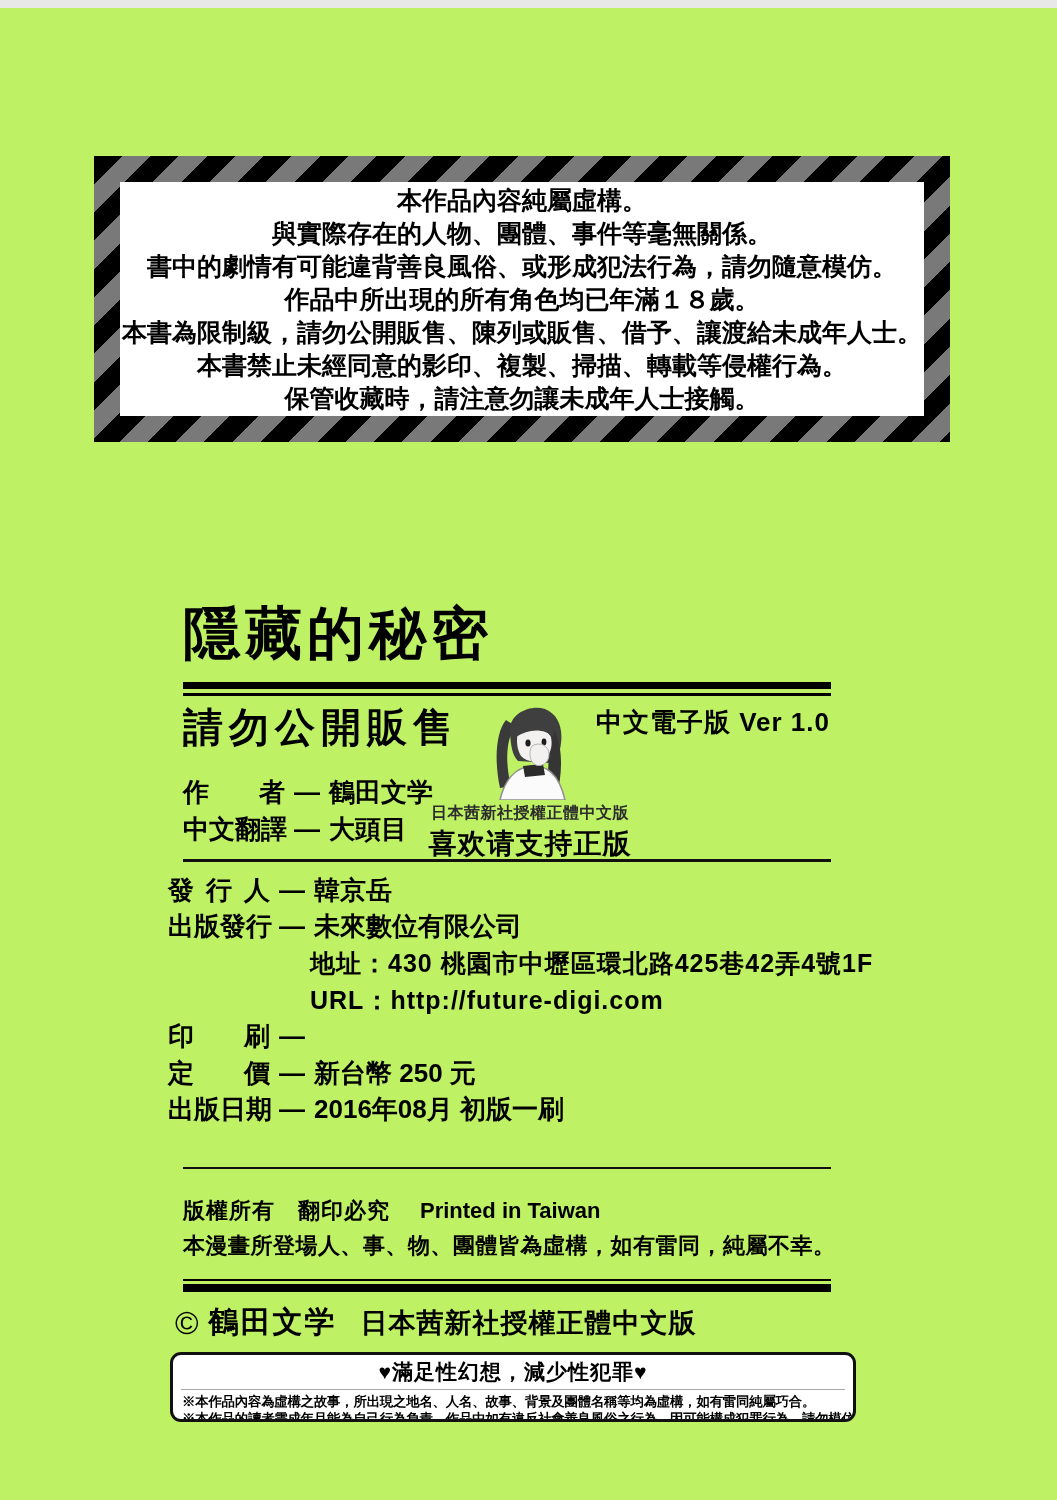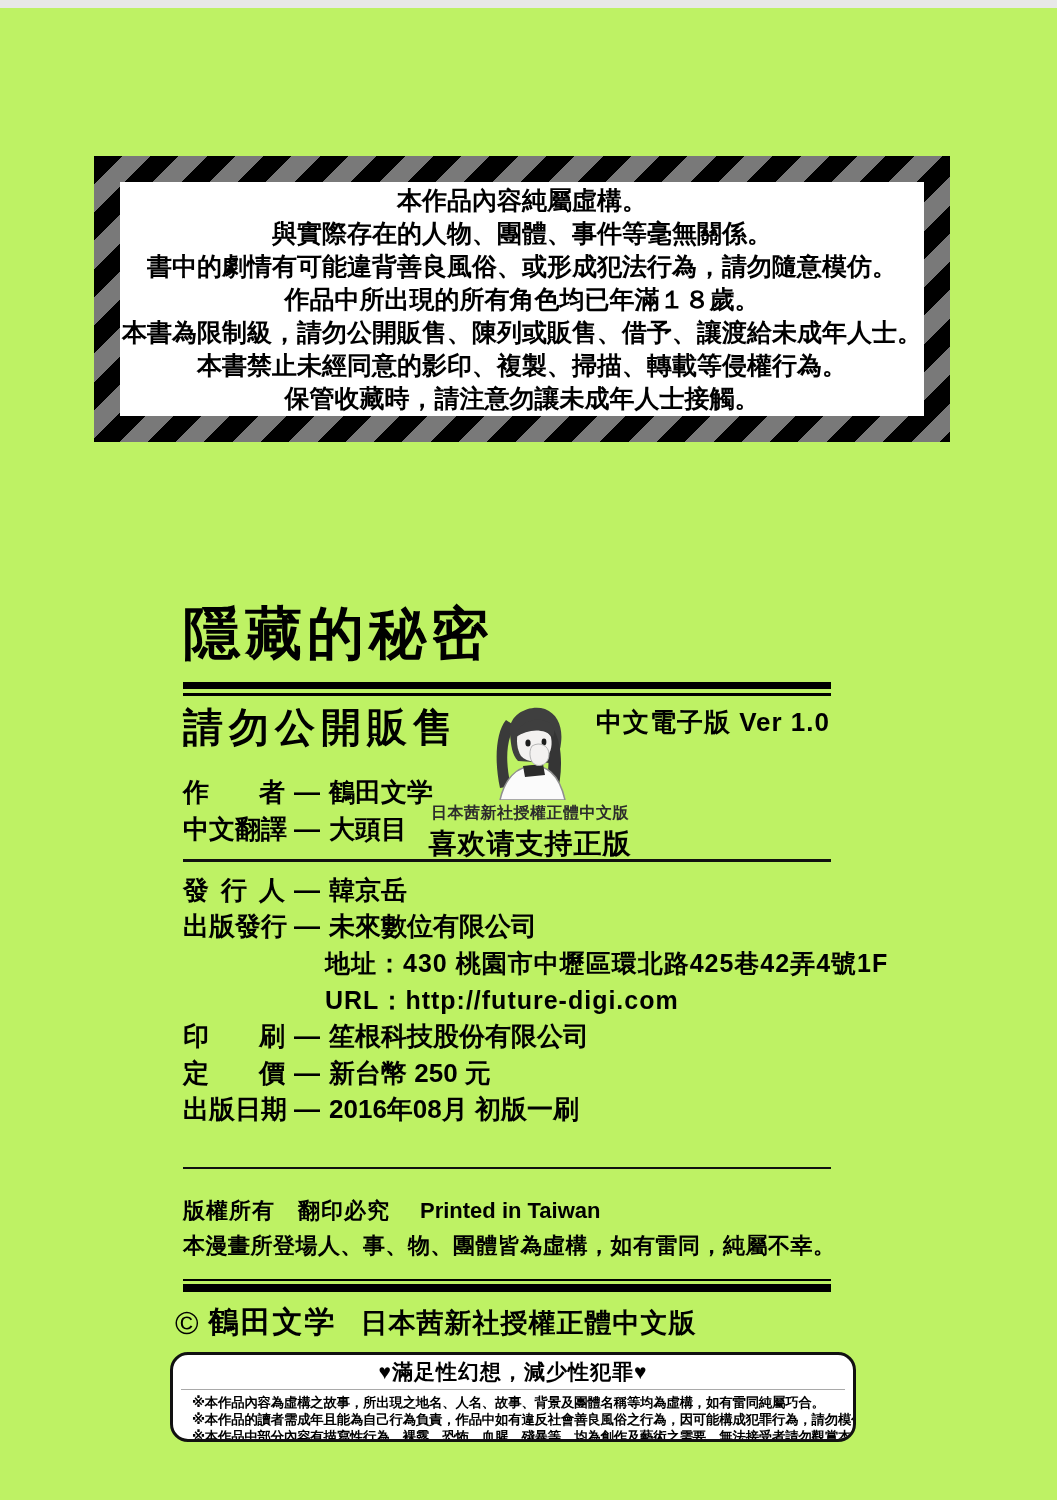--- a/index.html
+++ b/index.html
@@ -58,21 +58,21 @@
   .crow{display:flex;align-items:center;font-size:26px;font-weight:700;white-space:nowrap;}
   .crow .lbl{width:102px;text-align-last:justify;-moz-text-align-last:justify;}
   .crow .dash{margin:0 9px;}
   .author-block{position:absolute;left:183px;top:766px;}
   .author-block .crow{height:37px;text-align:right;}
 
   .sep{position:absolute;left:183px;width:648px;background:#111;}
   .sep1{top:851px;height:3px;}
   .sep2{top:1159px;height:2px;}
 
-  .publisher-block{position:absolute;left:183px;top:864px;width:660px;}
+  .publisher-block{position:absolute;left:168px;top:864px;width:660px;}
   .publisher-block .prow{height:36.6px;display:flex;align-items:center;}
   .publisher-block .sub{padding-left:142px;font-size:25px;font-weight:700;white-space:nowrap;letter-spacing:1px;}
   .publisher-block .fax{margin-left:44px;}
 
   
   .copyright-block{position:absolute;left:183px;top:1186px;width:660px;}
   .cp-line1{display:flex;align-items:center;font-size:22px;font-weight:700;height:34px;white-space:nowrap;letter-spacing:1px;}
   .cp-en{margin-left:30px;letter-spacing:0;}
   .cp-line2{font-size:22px;font-weight:700;margin-top:3px;white-space:nowrap;letter-spacing:0.5px;}
 
@@ -80,27 +80,27 @@
   .sep3 .thin{height:2px;background:#000;}
   .sep3 .thick{height:8px;background:#000;margin-top:3px;}
 
   .license-row{position:absolute;left:175px;top:1294px;display:flex;align-items:center;white-space:nowrap;}
   .license-row .csym{font-size:32px;font-weight:400;line-height:1;}
   .license-row .lauthor{font-size:30px;font-weight:700;margin-left:10px;letter-spacing:2px;}
   .license-row .ltext{font-size:27px;font-weight:700;margin-left:24px;letter-spacing:1px;}
 
   
   .bottom-box{
-    position:absolute;left:170px;top:1344px;width:686px;height:90px;
-    border:3px solid #111;border-radius:18px;box-sizing:border-box;
-    background:#fff;overflow:hidden;
+    position:absolute;left:170px;top:1344px;width:686px;height:70px;
+    border:3px solid #111;border-radius:11px;box-sizing:border-box;
+    background:#fff;overflow:hidden;font-family:Liberation Mono, monospace;
   }
   .bb-header{text-align:center;font-size:21px;font-weight:800;padding-top:3px;letter-spacing:1px;}
   .bb-sep{height:1px;background:#a9a9a9;margin:3px 8px 4px;}
-  .bb-line{font-size:13.4px;font-weight:600;line-height:17px;padding:0 19px;white-space:nowrap;letter-spacing:-0.2px;}
+  .bb-line{font-size:13.4px;font-weight:600;line-height:17px;padding:0 9px;white-space:nowrap;letter-spacing:-0.2px;}
 </style>
 </head>
 <body>
 
 <div class="page">
 
   <div class="warning-box">
     <div class="warning-inner">
       <div class="warning-line">本作品內容純屬虛構。</div>
       <div class="warning-line">與實際存在的人物、團體、事件等毫無關係。</div>
@@ -165,21 +165,20 @@
     </div>
     <div class="prow">
       <span class="sub">地址：430 桃園市中壢區環北路425巷42弄4號1F</span>
     </div>
     <div class="prow">
       <span class="sub">URL：http://future-digi.com</span>
     </div>
     <div class="prow crow">
       <span class="lbl">印刷</span>
       <span class="dash">—</span>
-      <span class="val">笙根科技股份有限公司</span>
     </div>
     <div class="prow crow">
       <span class="lbl">定價</span>
       <span class="dash">—</span>
       <span class="val">新台幣 250 元</span>
     </div>
     <div class="prow crow">
       <span class="lbl">出版日期</span>
       <span class="dash">—</span>
       <span class="val">2016年08月 初版一刷</span>

